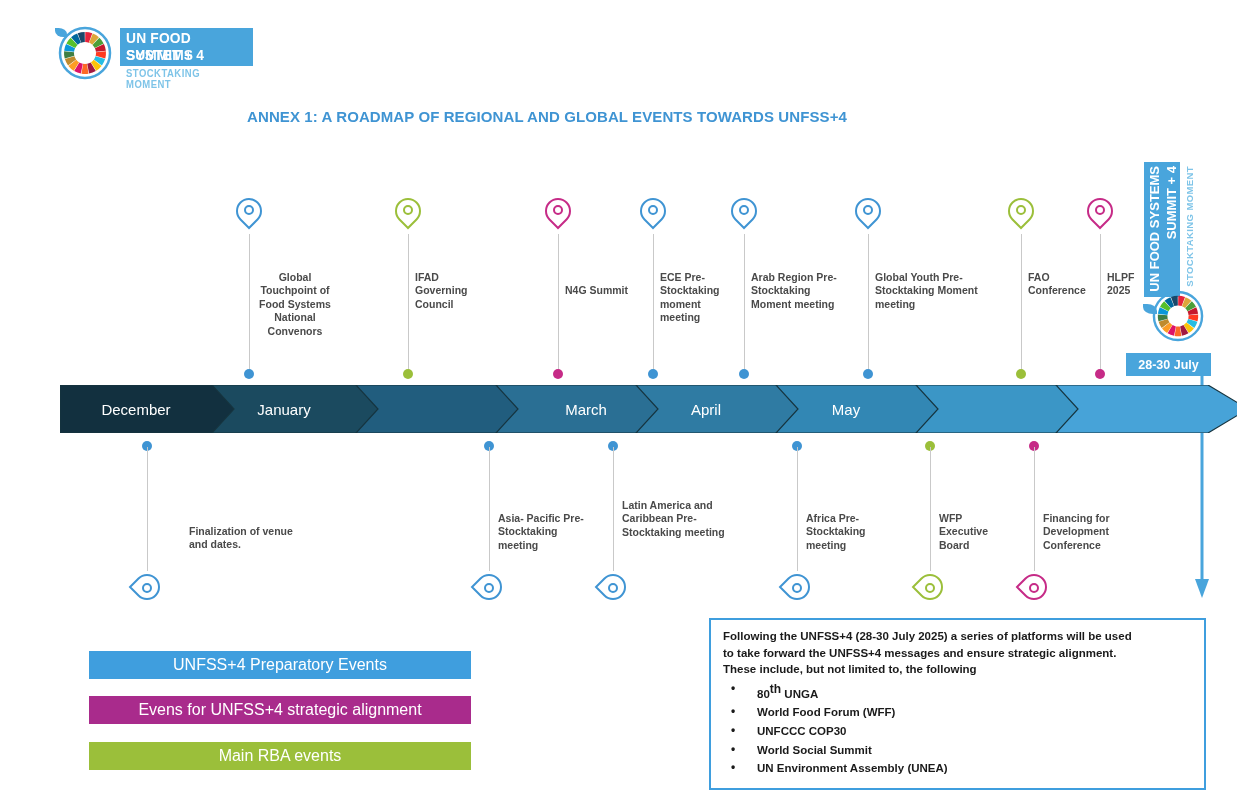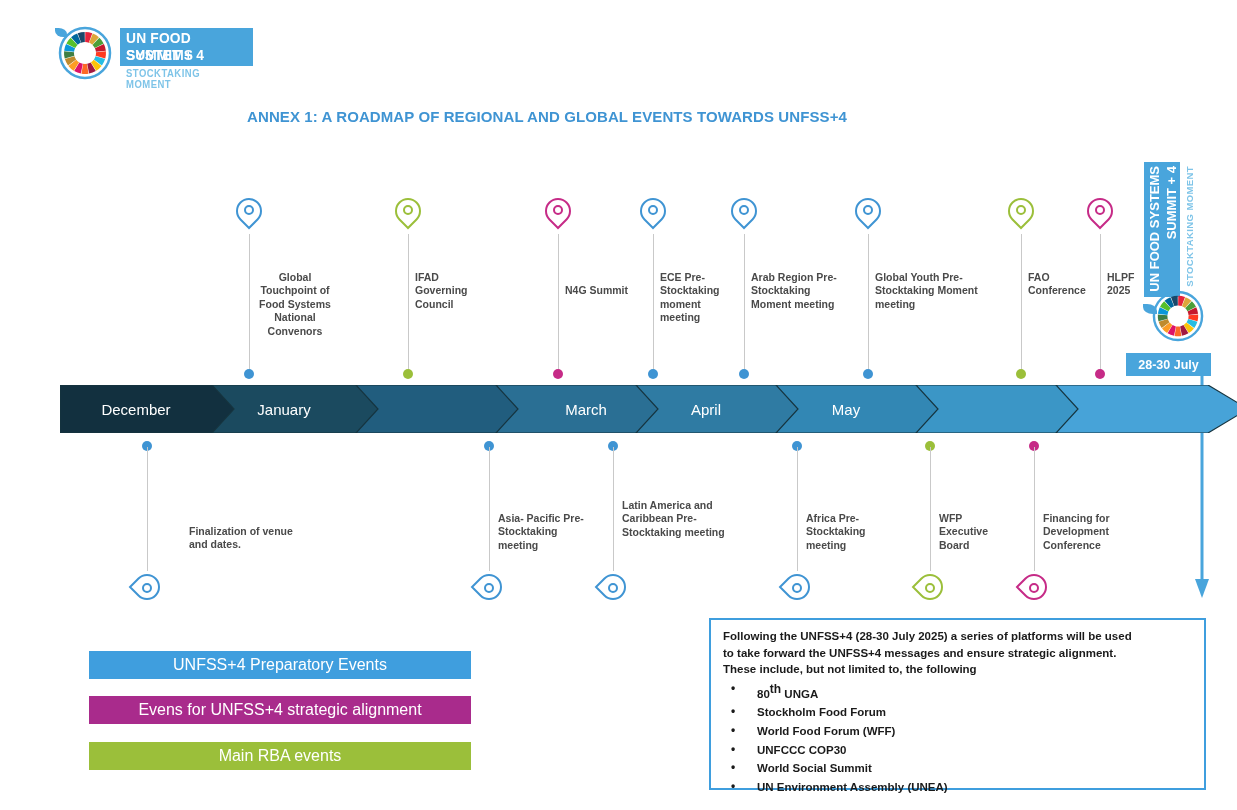--- a/index.html
+++ b/index.html
@@ -344,19 +344,18 @@
     <div class="legend-box" style="top: 696px; background: rgb(169, 43, 140);">Evens for UNFSS+4 strategic alignment</div>
     <div class="legend-box" style="top: 742px; background: rgb(155, 191, 58);">Main RBA events</div>
   </div>
 
 <div class="abs" id="note-box">
   <div class="para">Following the UNFSS+4 (28-30 July 2025) a series of platforms will be used</div>
   <div class="para">to take forward the UNFSS+4  messages and ensure strategic alignment.</div>
   <div class="para">These include, but not limited to, the following</div>
   <ul id="note-list">
       <li>80<sup>th</sup> UNGA</li>
-      <li>Stockholm Food Forum</li>
       <li>World Food Forum (WFF)</li>
       <li>UNFCCC COP30</li>
       <li>World Social Summit</li>
       <li>UN Environment Assembly (UNEA)</li>
     </ul>
 </div>
 
 </body></html>

